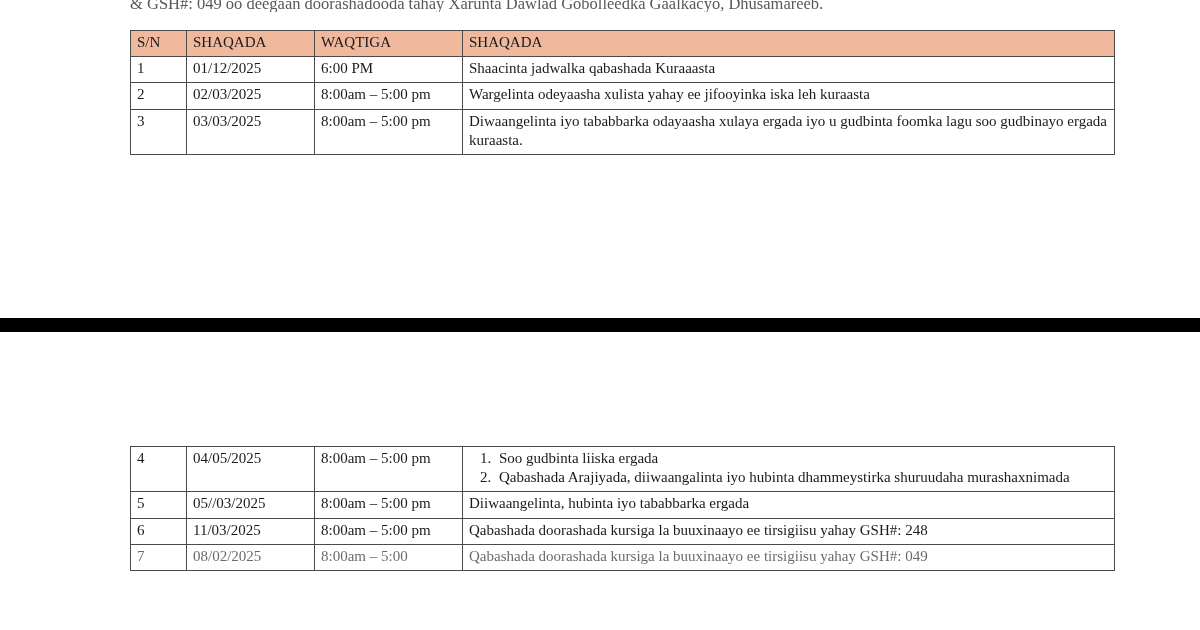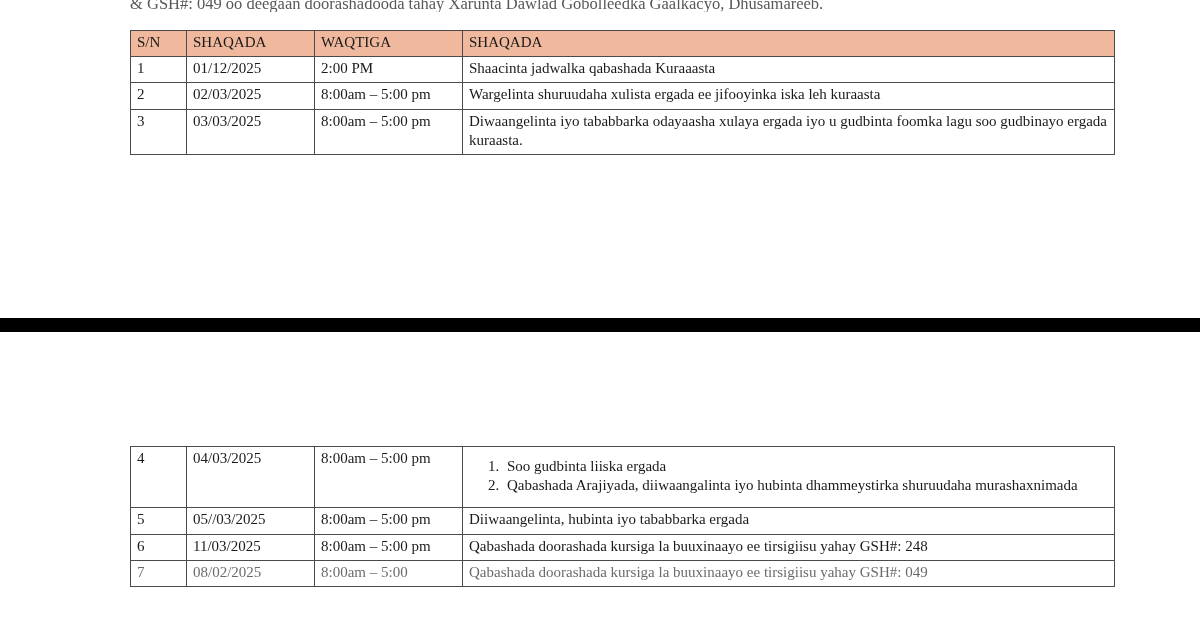--- a/index.html
+++ b/index.html
@@ -68,21 +68,21 @@
     position: absolute;
     left: 0;
     top: 318px;
     width: 1200px;
     height: 14px;
     background: #000000;
   }
 
   
   ol.cell-list {
-    margin: 8px;
+    margin: 0;
     padding-left: 26px;
   }
   ol.cell-list li {
     padding-left: 4px;
     margin: 0;
   }
 
   
   .clipped-row td {
     color: #2a2a2a;
@@ -118,28 +118,28 @@
       <th>S/N</th>
       <th>SHAQADA</th>
       <th>WAQTIGA</th>
       <th>SHAQADA</th>
     </tr>
   </thead>
   <tbody>
     <tr>
       <td>1</td>
       <td>01/12/2025</td>
-      <td>2:00 PM</td>
+      <td>6:00 PM</td>
       <td>Shaacinta jadwalka qabashada Kuraaasta</td>
     </tr>
     <tr>
       <td>2</td>
       <td>02/03/2025</td>
       <td>8:00am – 5:00 pm</td>
-      <td>Wargelinta shuruudaha xulista ergada ee jifooyinka iska leh kuraasta</td>
+      <td>Wargelinta odeyaasha xulista yahay ee jifooyinka iska leh kuraasta</td>
     </tr>
     <tr>
       <td>3</td>
       <td>03/03/2025</td>
       <td>8:00am – 5:00 pm</td>
       <td>Diwaangelinta iyo tababbarka odayaasha xulaya ergada iyo u gudbinta foomka lagu soo gudbinayo ergada kuraasta.</td>
     </tr>
   </tbody>
 </table>
 
@@ -149,21 +149,21 @@
   <table class="doc-table table-two-inner">
     <colgroup>
       <col class="col-sn">
         <col class="col-date">
         <col class="col-time">
         <col class="col-task">
     </colgroup>
     <tbody>
       <tr>
         <td>4</td>
-        <td>04/03/2025</td>
+        <td>04/05/2025</td>
         <td>8:00am – 5:00 pm</td>
         <td>
           <ol class="cell-list">
             <li>Soo gudbinta liiska ergada</li>
             <li>Qabashada Arajiyada, diiwaangalinta iyo hubinta dhammeystirka shuruudaha murashaxnimada</li>
           </ol>
         </td>
       </tr>
       <tr>
         <td>5</td>

